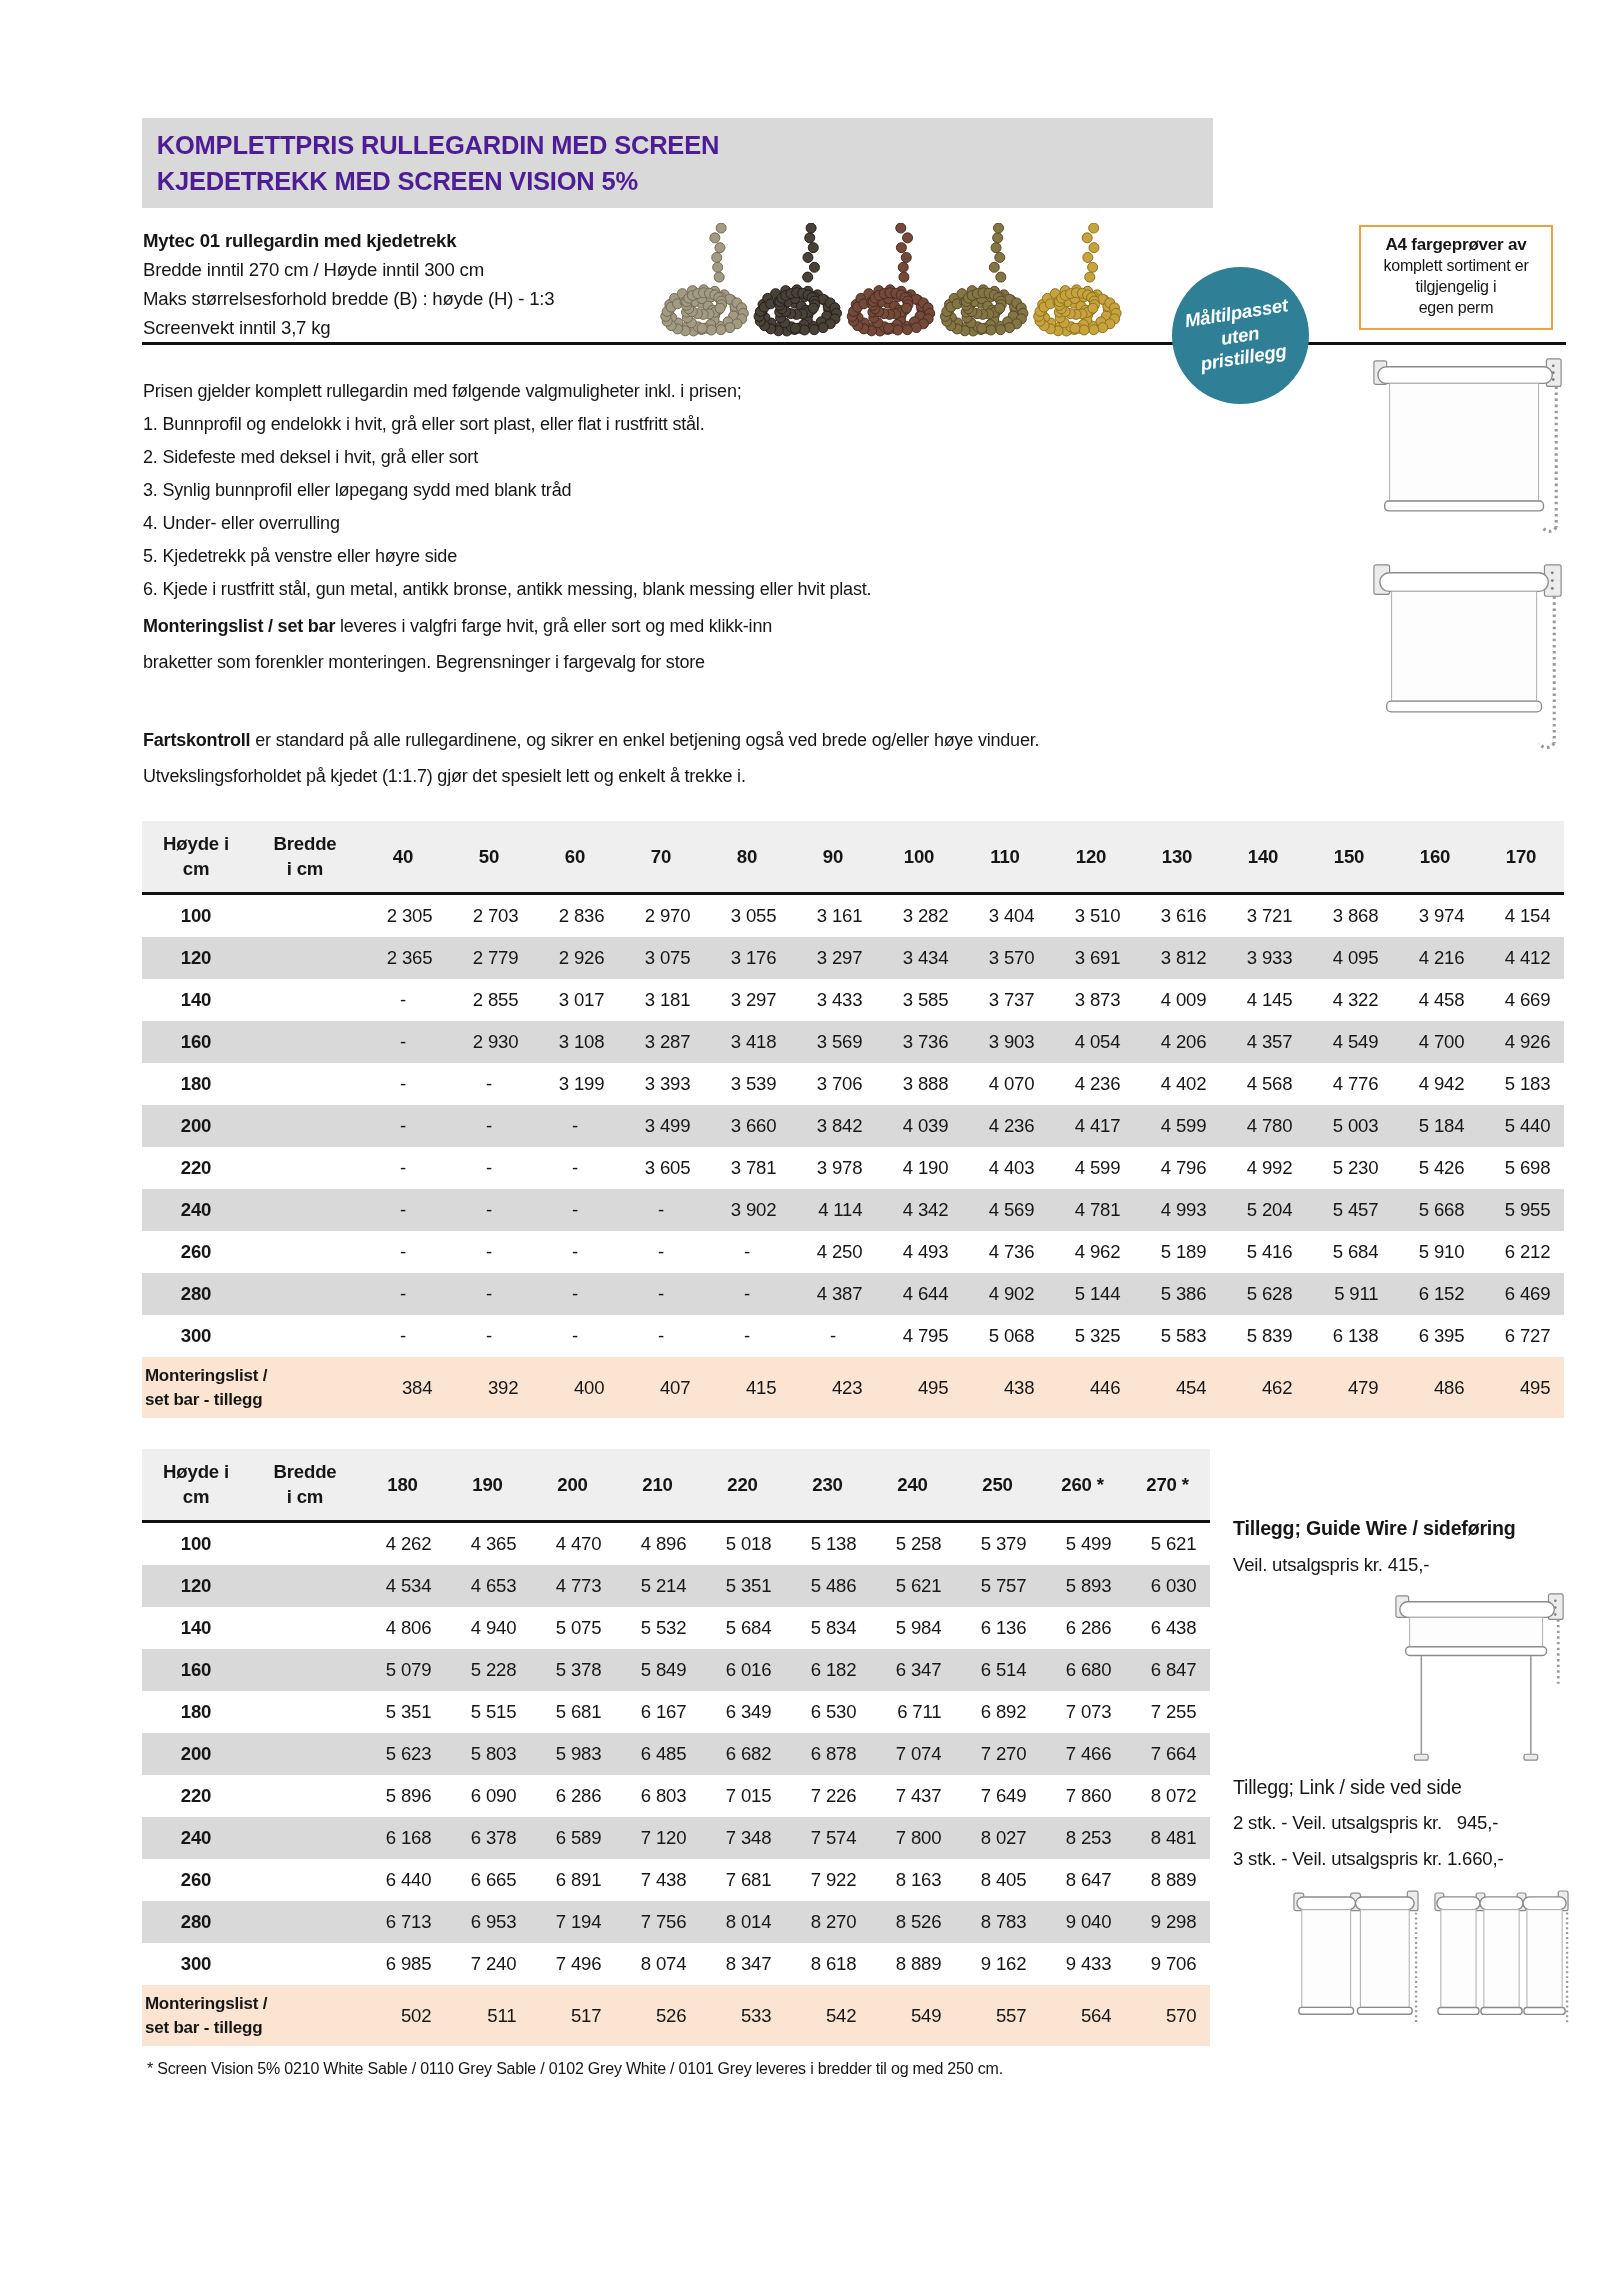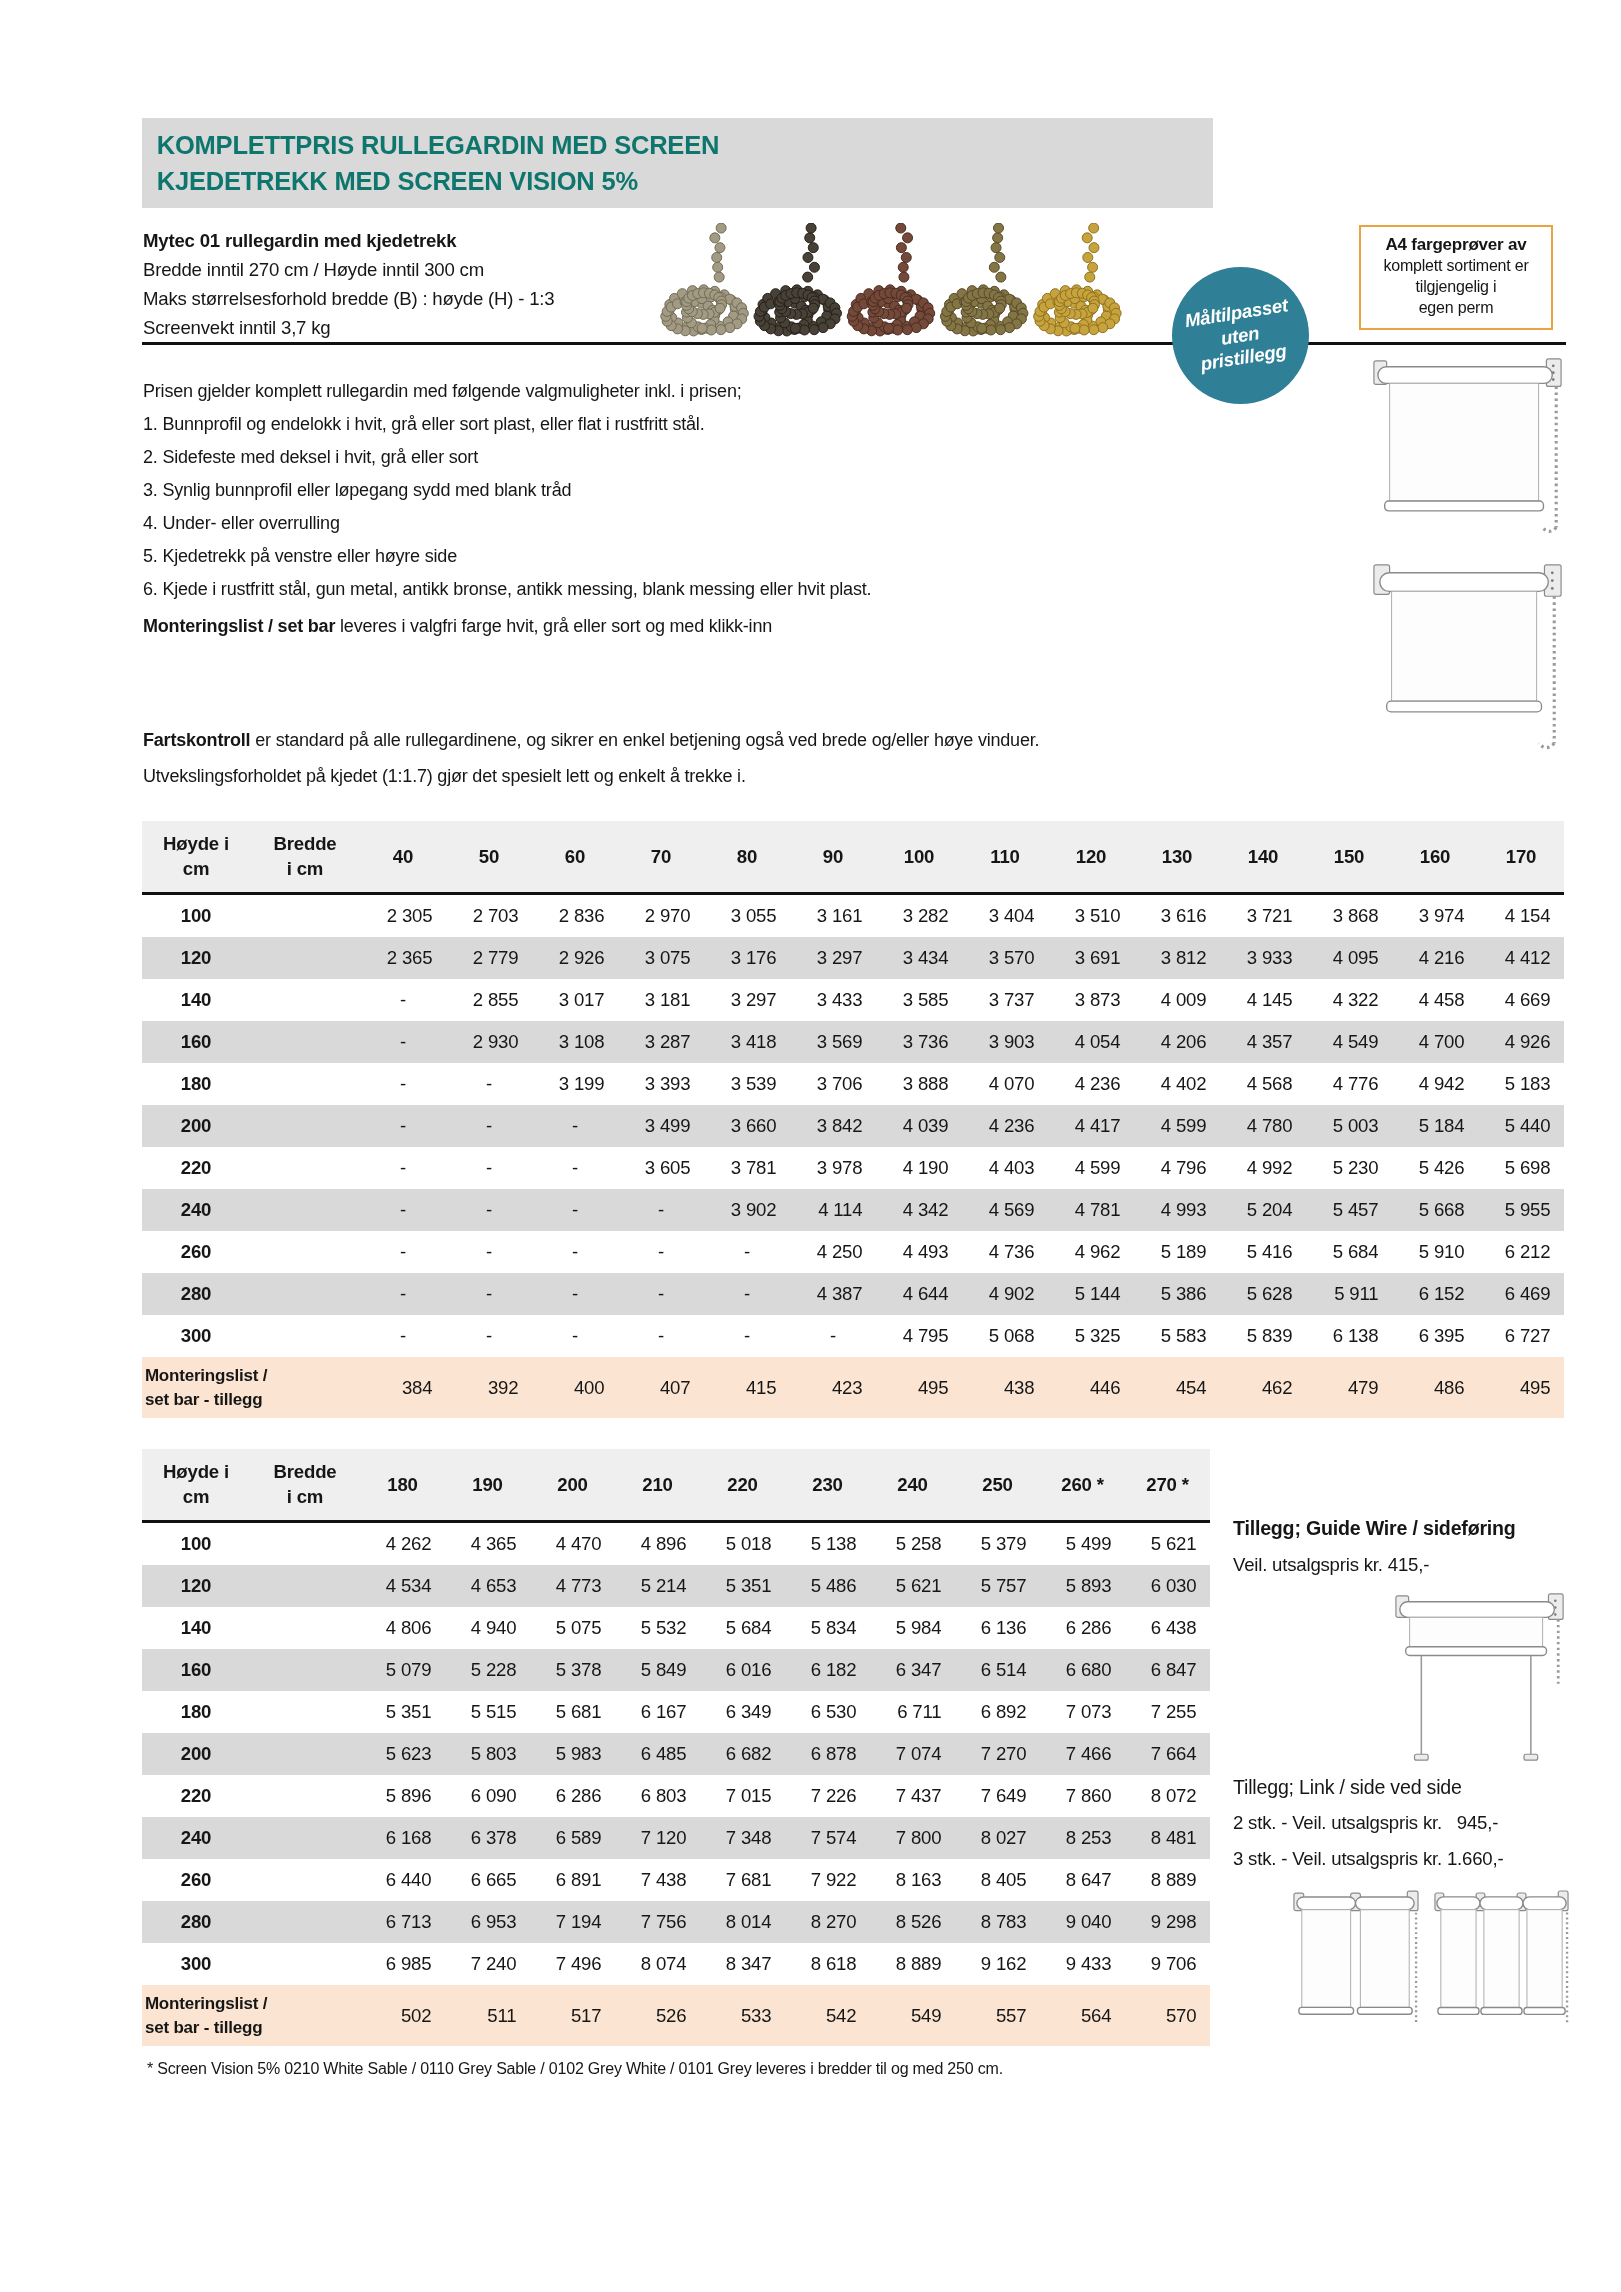--- a/index.html
+++ b/index.html
@@ -2,21 +2,21 @@
 <html><head>
 <meta charset="utf-8">
 <style>
   html,body{margin:0;padding:0;background:#f2f2f2;}
   .page{position:relative;width:1621px;height:2293px;background:#ffffff;margin:0 auto;
         font-family:"Liberation Sans",sans-serif;color:#161616;letter-spacing:-0.2px;}
 
   
   .title-bar{position:absolute;left:142px;top:118px;width:1071px;height:90px;background:#d9d9d9;
              box-sizing:border-box;padding:8.8px 0 0 14.7px;}
-  .title-line{font-size:25.5px;font-weight:bold;line-height:36px;color:#0f766e;}
+  .title-line{font-size:25.5px;font-weight:bold;line-height:36px;color:#4c1d95;}
   .brand-bar{position:absolute;left:1318px;top:118px;width:248px;height:90px;background:#d9d9d9;
              display:flex;align-items:center;justify-content:center;}
   .brand{font-size:36px;font-weight:bold;color:#3aa9ac;letter-spacing:2px;}
 
   
   .product-info{position:absolute;left:143px;top:226px;font-size:18.6px;line-height:29px;}
   .product-info .pname{font-weight:bold;}
 
   .chains-wrap{position:absolute;left:655px;top:223px;}
 
@@ -567,20 +567,21 @@
     <div>3. Synlig bunnprofil eller løpegang sydd med blank tråd</div>
     <div>4. Under- eller overrulling</div>
     <div>5. Kjedetrekk på venstre eller høyre side</div>
     <div>6. Kjede i rustfritt stål, gun metal, antikk bronse, antikk messing, blank messing eller hvit plast.</div>
   </div>
 
   <div class="mlist-note">
     <div>
       <span class="bseg">Monteringslist / set bar</span><span> leveres i valgfri farge hvit, grå eller sort og med klikk-inn</span>
     </div>
+    <div>braketter som forenkler monteringen. Begrensninger i fargevalg for store</div>
   </div>
 
   <div class="speed-note">
     <div>
       <span class="bseg">Fartskontroll</span><span> er standard på alle rullegardinene, og sikrer en enkel betjening også ved brede og/eller høye vinduer.</span>
     </div>
     <div>Utvekslingsforholdet på kjedet (1:1.7) gjør det spesielt lett og enkelt å trekke i.</div>
   </div>
 
   <table id="t1">

